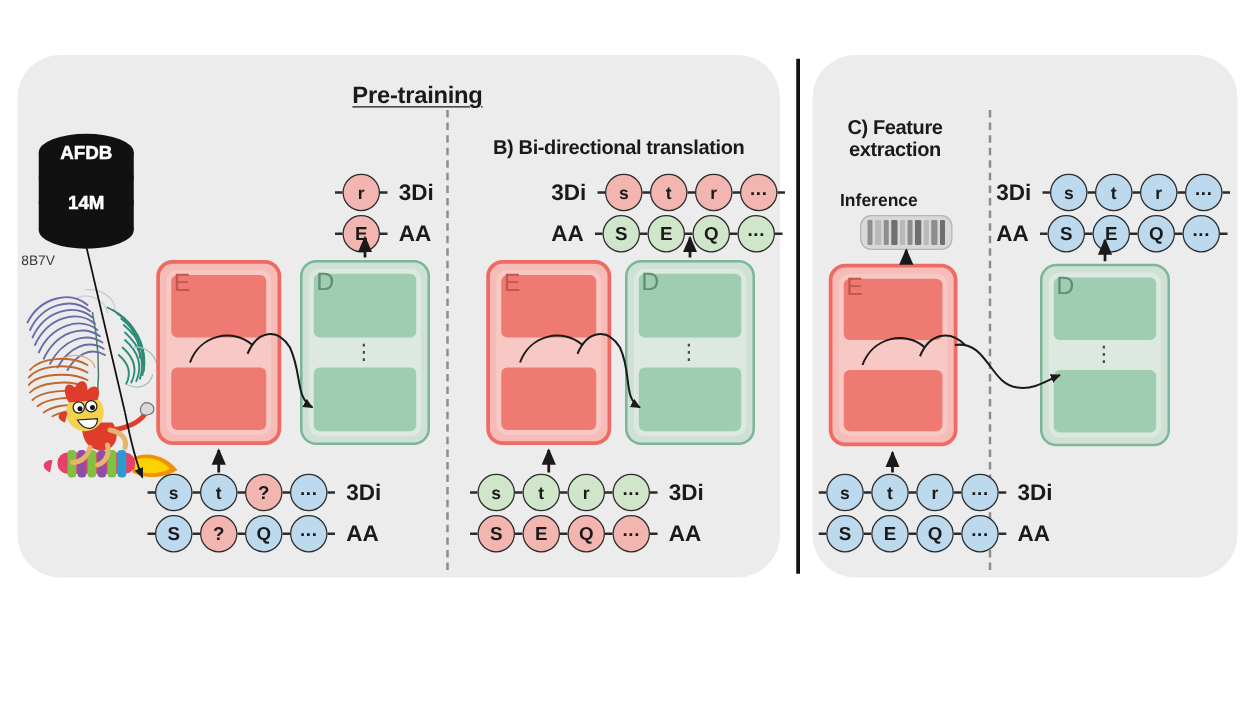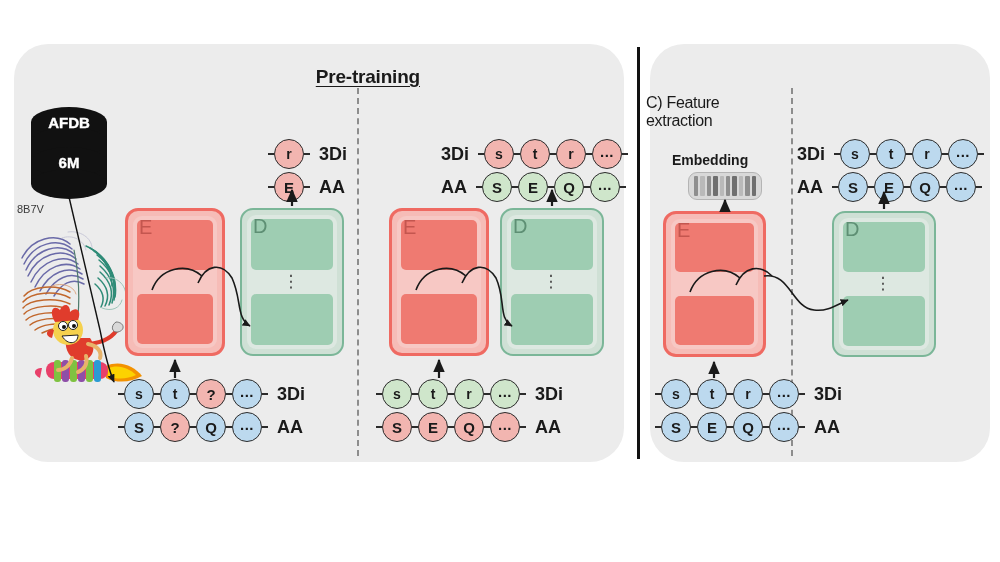--- a/index.html
+++ b/index.html
@@ -12,23 +12,23 @@
   #bg-pretrain{left:14px;top:44px;width:610px;height:418px;}
   #bg-infer{left:650px;top:44px;width:340px;height:418px;}
 
   
   .vdash{position:absolute;width:0;border-left:2px dashed #8d8d8d;}
   .vsolid{position:absolute;width:0;border-left:3px solid #111;}
 
   
   .sect-title{position:absolute;font-size:19px;font-weight:bold;
       text-decoration:underline;text-underline-offset:3px;
-      text-align:right;white-space:nowrap;letter-spacing:-0.2px;}
-  .panel-title{position:absolute;font-size:16px;font-weight:normal;
-      line-height:1.15;letter-spacing:-0.3px;}
+      text-align:center;white-space:nowrap;letter-spacing:-0.2px;}
+  .panel-title{position:absolute;font-size:16px;font-weight:bold;
+      text-align:center;line-height:1.15;letter-spacing:-0.3px;}
 
   
   .chain{position:absolute;display:flex;align-items:center;}
   .tok{width:30px;height:30px;border-radius:50%;
        display:flex;align-items:center;justify-content:center;
        font-size:15px;font-weight:bold;border:1.6px solid #2b2b2b;
        box-sizing:border-box;flex:0 0 auto;}
   .tok.lower{font-size:14px;}
   .tok.dots{font-size:15px;letter-spacing:0.5px;padding-bottom:6px;}
   .lnk{width:6px;height:1.6px;background:#2b2b2b;flex:0 0 auto;}
@@ -96,31 +96,32 @@
 
   <div id="bg-pretrain" class="panel-bg"></div>
   <div id="bg-infer" class="panel-bg"></div>
 
   <div class="vdash" style="left:357px;top:88px;height:368px;"></div>
   <div class="vsolid" style="left:637px;top:47px;height:412px;"></div>
   <div class="vdash" style="left:791px;top:88px;height:368px;"></div>
 
   <div class="sect-title" style="left:248px;top:66px;width:172px;">Pre-training</div>
 
+  <div class="panel-title" style="left:368px;top:110px;width:254px;">B) Bi-directional translation</div>
   <div class="panel-title" style="left:646px;top:94px;width:140px;white-space:pre-line;">C) Feature
 extraction</div>
 
   <div id="db">
     <div class="body" style="top:15px;height:62px;"></div>
     <div class="disc" style="top:0px;"></div>
     <div class="disc" style="top:20px;"></div>
     <div class="disc" style="top:40px;"></div>
     <div class="disc" style="top:62px;"></div>
     <div class="db-txt" style="top:7px;">AFDB</div>
-    <div class="db-txt" style="top:47px;">6M</div>
+    <div class="db-txt" style="top:47px;">14M</div>
   </div>
   <div id="pdbid">8B7V</div>
 
   <svg id="protein" viewBox="0 0 132 140">
     <g fill="none" stroke-width="1.5" stroke-linecap="round">
       <g stroke="#6a6aa8">
         <path d="M14 46 C24 26, 48 20, 62 32"></path>
           <path d="M16 52 C26 31, 50 25, 64 37"></path>
         <path d="M18 58 C28 36, 52 30, 66 42"></path>
           <path d="M20 64 C30 42, 54 35, 68 47"></path>
@@ -325,21 +326,21 @@
     <span class="lnk"></span>
     <span class="tok c-red">E</span>
     <span class="lnk"></span>
     <span class="tok c-red">Q</span>
     <span class="lnk"></span>
     <span class="tok dots c-red">...</span>
     <span class="lnk"></span>
     <span class="rowlbl right">AA</span>
   </div>
 
-  <div id="embed-label" style="left:672px;top:152px;">Embedding</div>
+  <div id="embed-label" style="left:672px;top:152px;">Inference</div>
   <div id="embed-bar" style="left:688px;top:172px;width:74px;height:28px;">
     <i></i>
     <i class="lt"></i>
     <i></i>
     <i class="dk"></i>
     <i class="lt"></i>
     <i></i>
     <i class="dk"></i>
     <i class="lt"></i>
     <i></i>

